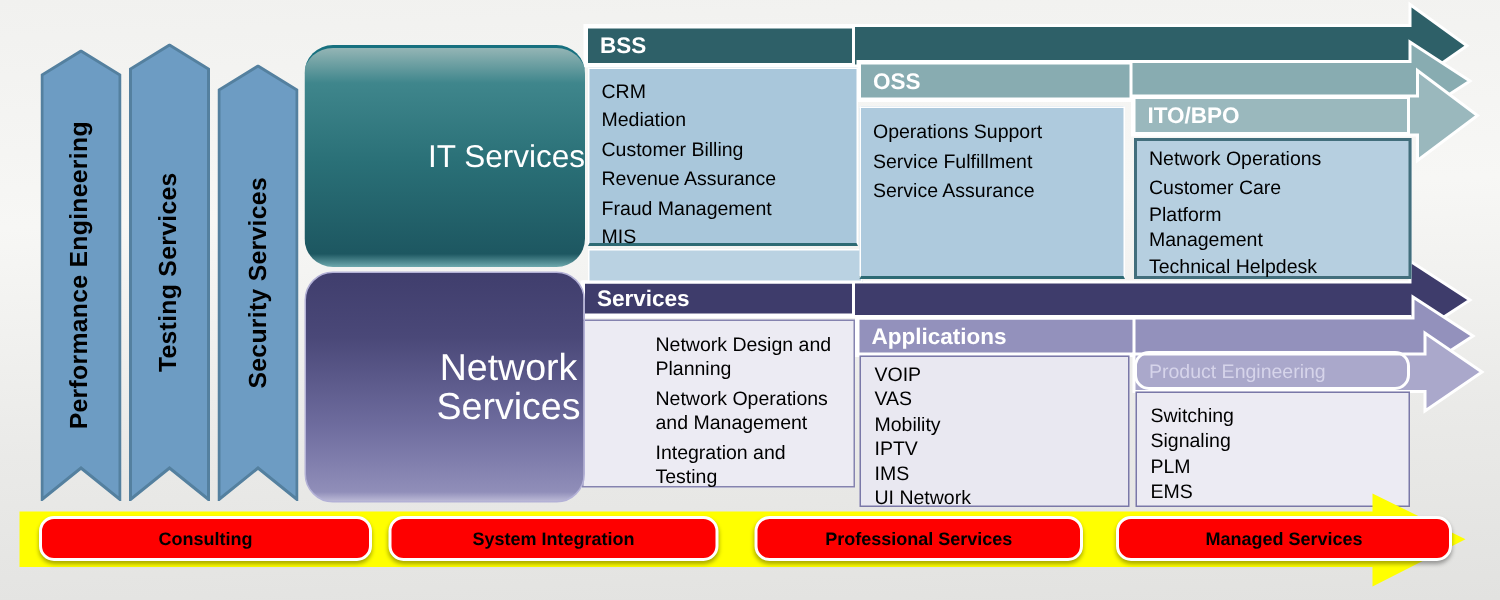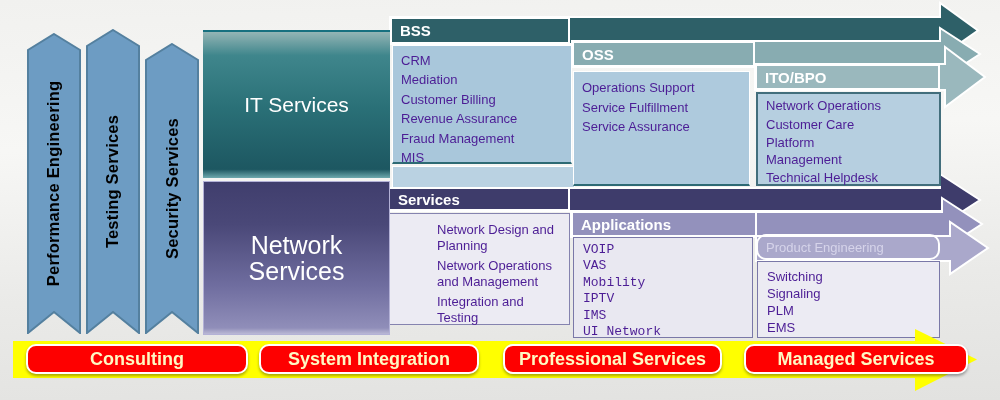--- a/index.html
+++ b/index.html
@@ -13,21 +13,21 @@
   
   .ribbon{z-index:3;}
   .ribbon .txt{
     position:absolute;inset:0;display:flex;align-items:center;justify-content:center;
   }
   .ribbon .txt span{
     transform:rotate(-90deg);white-space:nowrap;
     font-size:16.5px;font-weight:bold;color:#000;letter-spacing:.2px;
   }
   
-  .block{z-index:3;display:flex;align-items:center;justify-content:center;color:#fff;text-align:center;}
+  .block{z-index:3;display:flex;align-items:center;justify-content:flex-end;color:#fff;text-align:center;border-radius:19px;}
   .it-block{
     left:203px;top:30px;width:187px;height:148px;
     background:linear-gradient(180deg,#94b5b5 0%,#3f868c 16%,#2a7077 52%,#1d5761 94%,#6ea9ae 100%);
     border-top:2px solid #17707f;box-sizing:border-box;
     font-size:21px;
   }
   .net-block{
     left:203px;top:181px;width:187px;height:154px;
     background:linear-gradient(180deg,#403e6d 0%,#4a4878 28%,#6f6d9f 68%,#908eb9 96%,#bab8d5 100%);
     border:1.5px solid #b3b1d6;box-sizing:border-box;
@@ -35,43 +35,43 @@
   }
   .net-block .wrap{width:100px;}
   
   .band-label{
     z-index:2;border:2px solid #ffffff;box-sizing:border-box;
     color:#fff;font-size:15px;font-weight:bold;
     display:flex;align-items:center;padding-left:8px;
   }
   .pe-label{font-weight:normal;font-size:13px;color:#d6d4ea;border-radius:10px;}
   
-  .lbox{z-index:2;box-sizing:border-box;color:#4c1d95;font-size:13px;}
+  .lbox{z-index:2;box-sizing:border-box;color:#000000;font-size:13px;}
   .lbox ul{list-style:none;margin:0;padding:0;}
   .b{font-weight:normal;}
   .crm-box{left:392px;top:45px;width:180px;height:119px;background:#a9c7db;border:1px solid #fff;border-bottom:2px solid #2d6a74;padding:5px 8px;}
   .crm-box li{line-height:19.4px;}
   .filler{left:392px;top:166px;width:181px;height:20px;background:#bad2e2;border:1px solid #fff;z-index:2;}
   .oss-box{left:573px;top:71px;width:177px;height:115px;background:#aecadd;border:1px solid #fff;border-bottom:2px solid #2d6a74;padding:6px 8px;}
   .oss-box li{line-height:19.5px;}
   .ito-box{left:756px;top:92px;width:185px;height:94px;background:#b6cfe0;border:2px solid #426e7c;padding:3px 8px;}
   .ito-box li{line-height:16.5px;padding:1px 0;}
   .ito-box li.narrow{max-width:86px;}
   .svc-box{left:388px;top:213px;width:182px;height:112px;background:#ecebf3;border:1px solid #8583af;padding:8px 9px;}
   .svc-box li{line-height:16px;margin-bottom:4px;max-width:150px;margin-left:39px;}
   .app-box{left:573px;top:237px;width:180px;height:101px;background:#e9e8f1;border:1px solid #7a78a8;padding:4px 9px;}
-  .app-box li{line-height:16.4px;font-family:Liberation Mono, monospace;}
+  .app-box li{line-height:16.4px;}
   .pe-box{left:757px;top:261px;width:183px;height:77px;background:#ecebf3;border:1px solid #7a78a8;padding:6px 9px;}
   .pe-box li{line-height:17px;}
   
   .red-btn{
     z-index:5;top:344px;height:30px;background:#fe0000;
     border:2.5px solid #fff;border-radius:10px;box-sizing:border-box;
     display:flex;align-items:center;justify-content:center;
-    font-size:18px;font-weight:600;color:#fef9c3;
+    font-size:12px;font-weight:600;color:#000000;
     box-shadow:0 2px 3px rgba(0,0,0,.35);
   }
   .layer{left:0;top:0;z-index:1;}
   .layer-yellow{left:0;top:0;z-index:4;}
 </style>
 </head>
 <body>
 
 <div class="stage">
 

